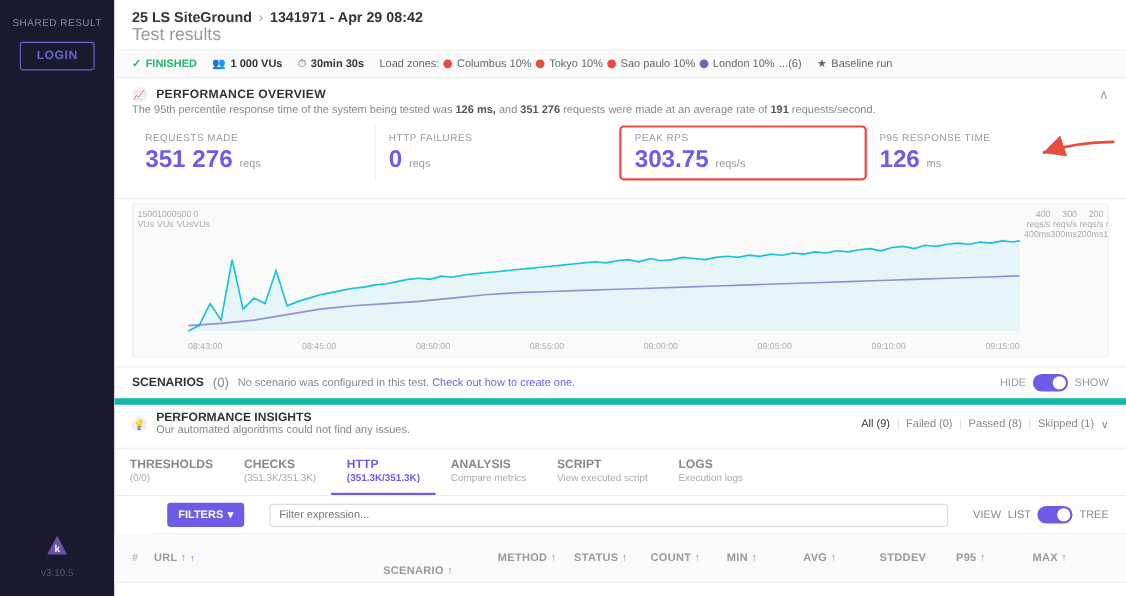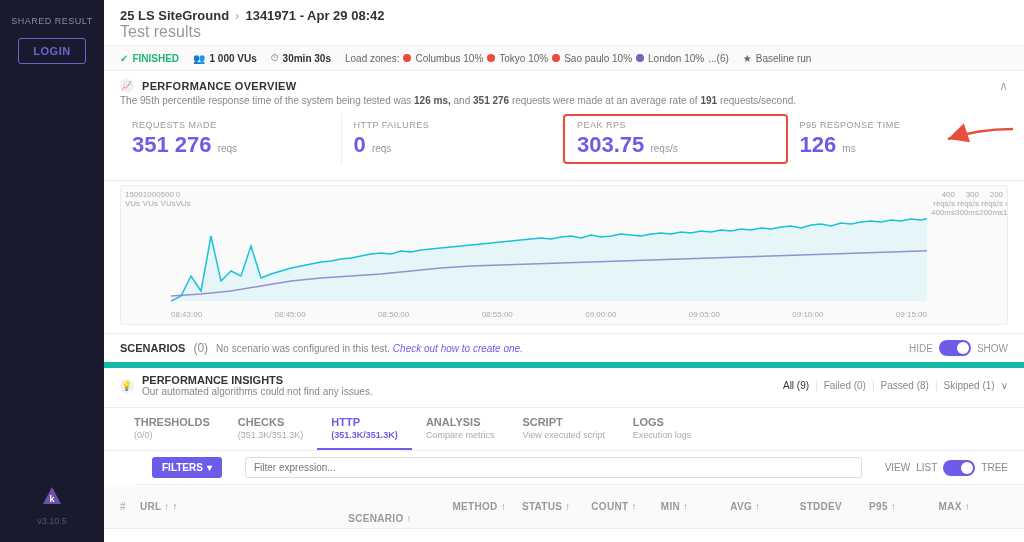--- a/index.html
+++ b/index.html
@@ -217,21 +217,21 @@
       display: flex;
       align-items: center;
       justify-content: space-between;
       padding: 6px 16px;
       border-bottom: 6px solid #14b8a6;
     }
     .scenarios-left { display: flex; align-items: center; gap: 8px; }
     .scenarios-title { font-size: 11px; font-weight: 700; color: #333; }
     .scenarios-count { color: #888; }
     .scenarios-desc { font-size: 10px; color: #888; }
-    .scenarios-link { color: #6c5ce7; text-decoration: none; font-style: italic; }
+    .scenarios-link { color: #6c5ce7; text-decoration: none; }
     .toggle-group { display: flex; align-items: center; gap: 6px; font-size: 10px; color: #999; }
     .toggle { width: 32px; height: 16px; background: #6c5ce7; border-radius: 8px; position: relative; cursor: pointer; }
     .toggle-knob { width: 12px; height: 12px; background: white; border-radius: 50%; position: absolute; top: 2px; right: 2px; }
 
     
     .insights-section {
       padding: 6px 16px;
       border-bottom: 1px solid #eee;
     }
     .insights-header {
@@ -253,21 +253,21 @@
       font-size: 10px;
       color: #888;
     }
     .insight-filter { cursor: pointer; }
     .insight-filter.active { color: #333; font-weight: 400; }
     .insight-filter-sep { color: #ddd; }
 
     
     .tabs-row {
       display: flex;
-      padding: 0 16px;
+      padding: 0 0;
       border-bottom: 1px solid #eee;
       gap: 0;
     }
     .tab {
       padding: 8px 14px;
       font-size: 11px;
       color: #888;
       cursor: pointer;
       border-bottom: 2px solid transparent;
       white-space: nowrap;

